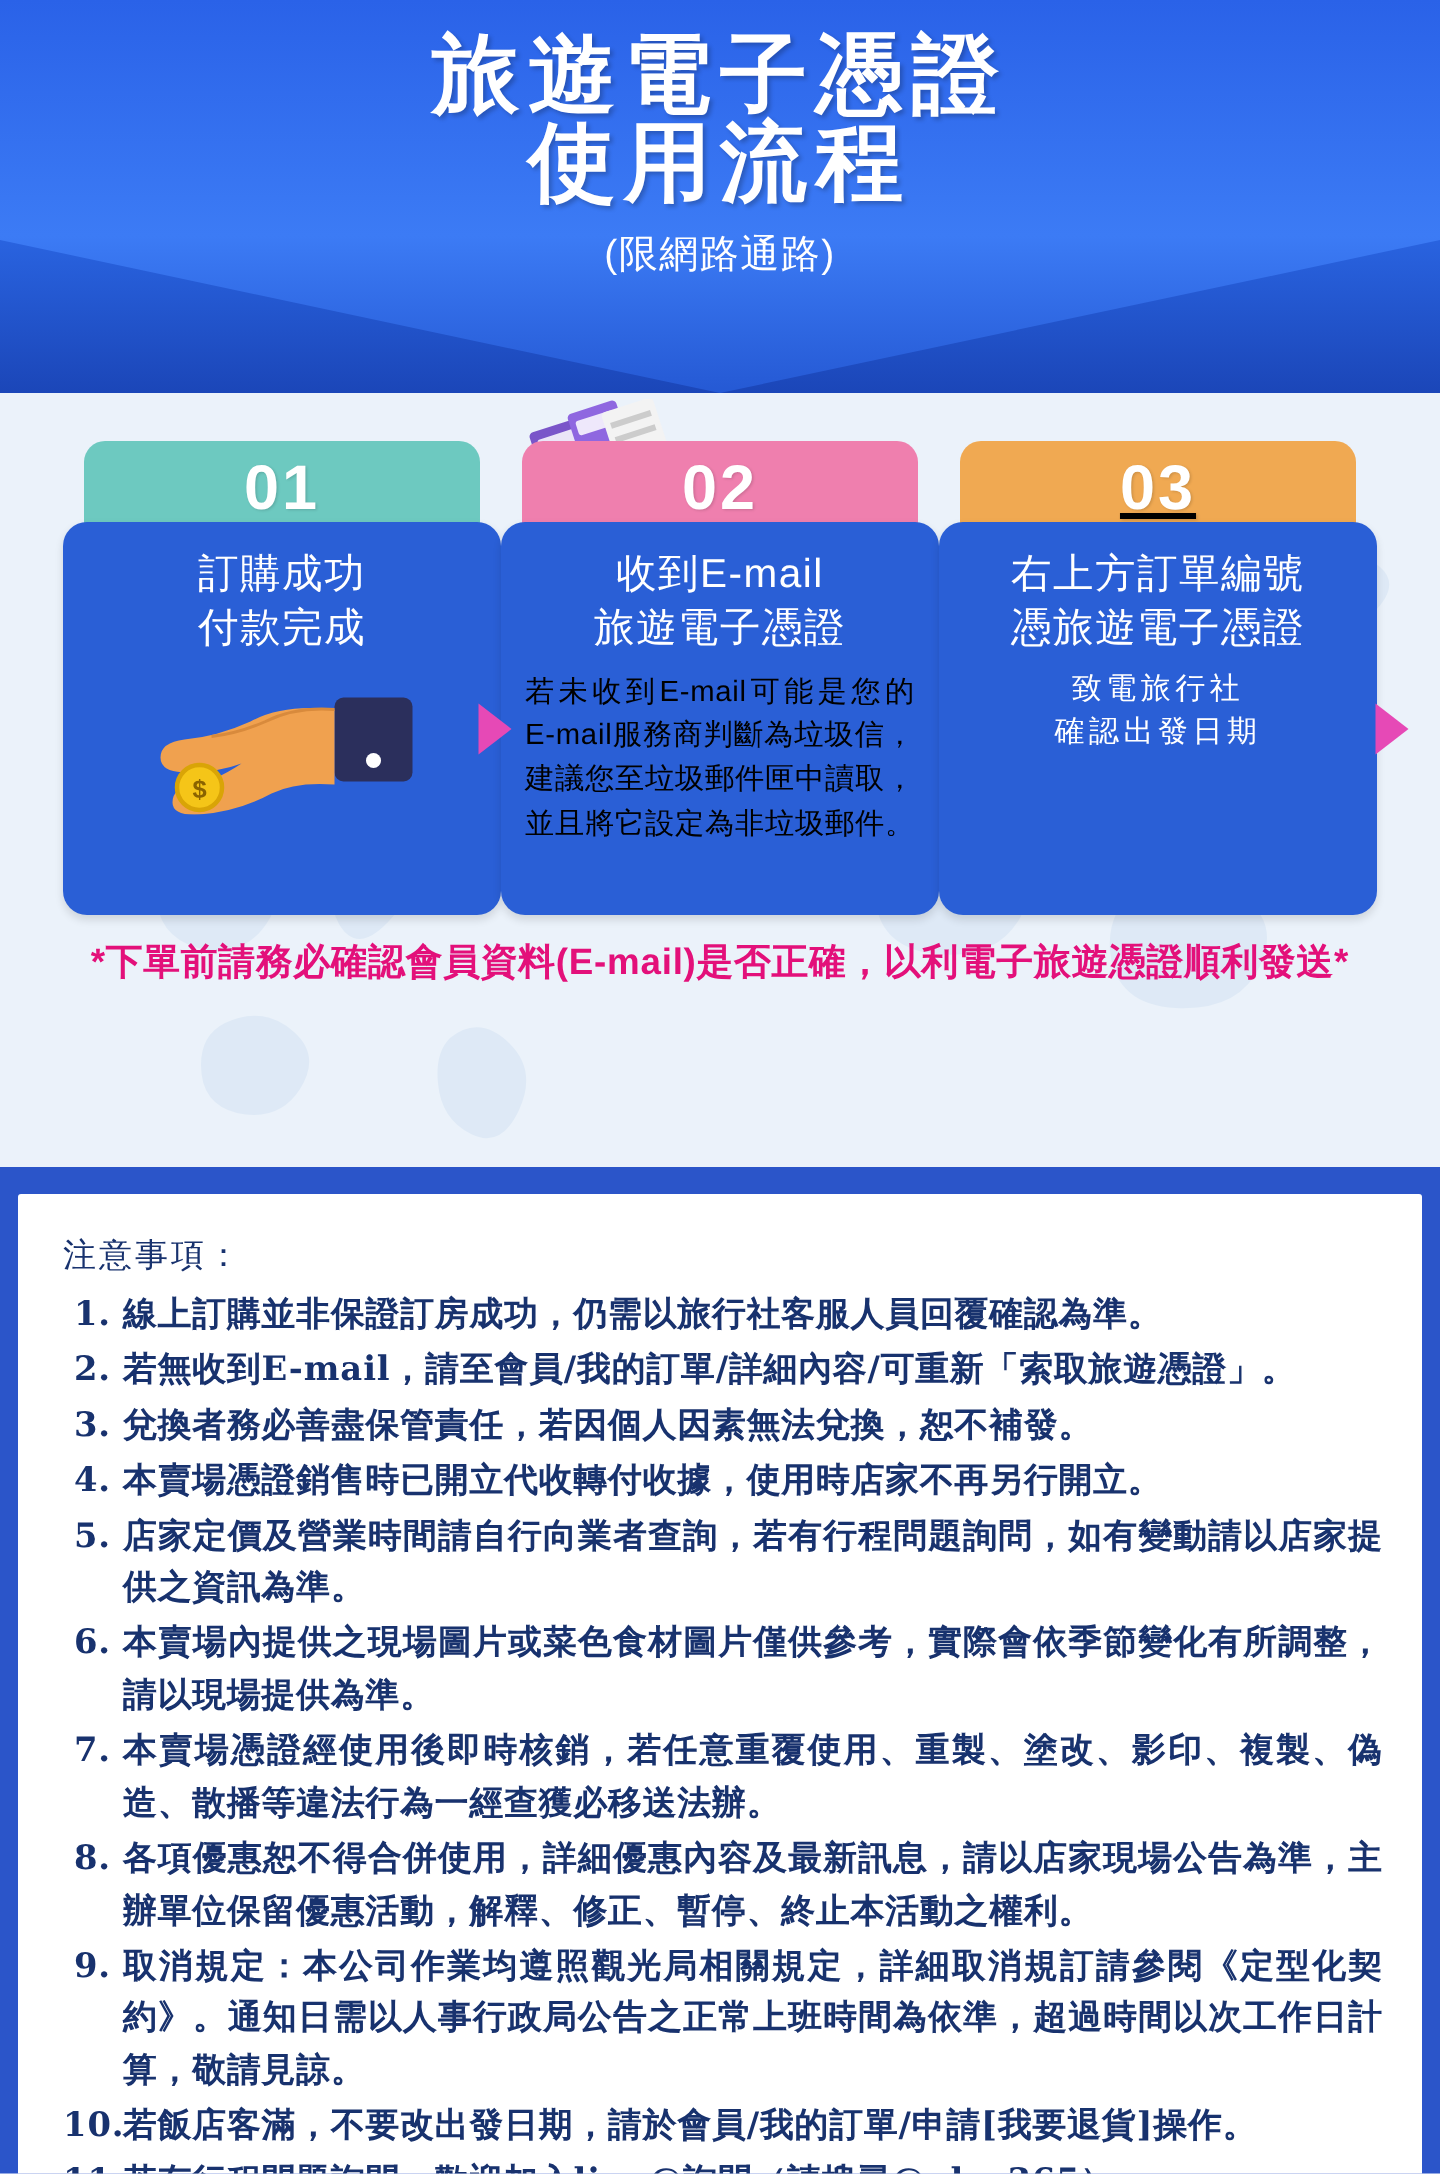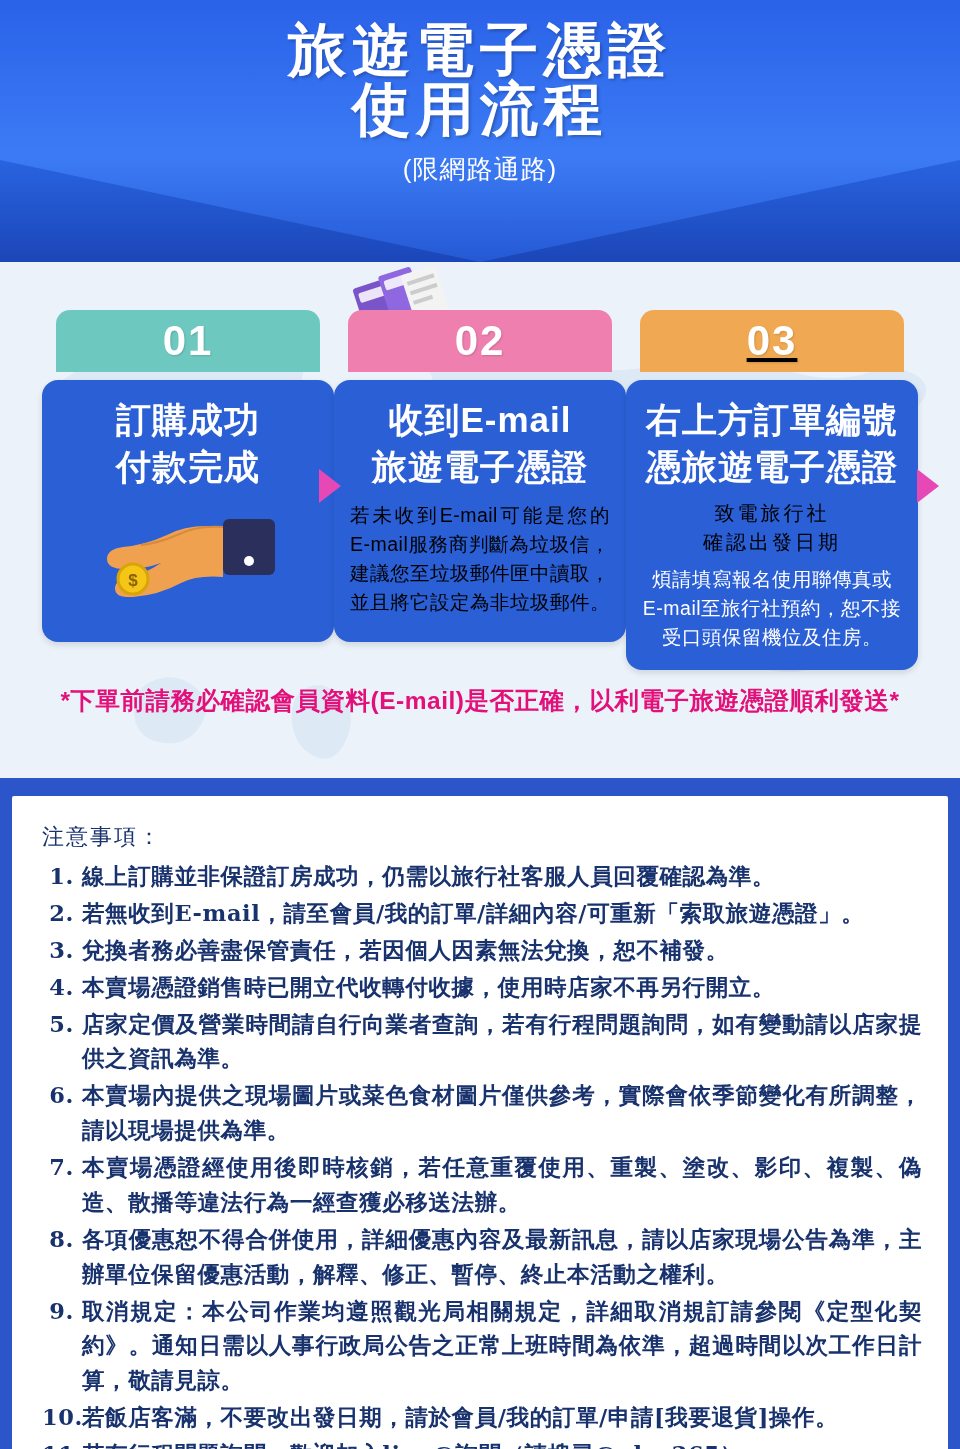--- a/index.html
+++ b/index.html
@@ -84,21 +84,21 @@
   }
 
   .step {
     position: relative;
     width: 292px;
   }
   .step-tab {
     position: relative;
     height: 62px;
     border-radius: 14px 14px 0 0;
-    margin: 16px 14px;
+    margin: 0 14px;
     display: flex;
     align-items: center;
     justify-content: center;
     z-index: 1;
   }
   .step-num {
     font-size: 42px;
     font-weight: bold;
     color: #ffffff;
     letter-spacing: 2px;
@@ -114,28 +114,28 @@
     border-radius: 16px;
     margin-top: -8px;
     padding: 16px 16px 18px 16px;
     min-height: 262px;
     box-sizing: border-box;
     z-index: 2;
     box-shadow: 0 3px 6px rgba(0,0,0,0.12);
   }
   .card-title {
     color: #ffffff;
-    font-size: 35px;
-    font-weight: bold;
+    font-size: 27px;
+    font-weight: normal;
     text-align: center;
     line-height: 1.35;
     letter-spacing: 1px;
   }
   .card-sub {
-    color: #000000;
+    color: #ffffff;
     font-size: 20px;
     text-align: center;
     line-height: 1.45;
     margin-top: 8px;
     letter-spacing: 3px;
   }
   .card-body {
     color: #000000;
     font-size: 19.5px;
     line-height: 1.5;
@@ -329,21 +329,20 @@
 
     <div class="step">
       <div class="step-tab tab-03">
         <span class="step-num">03</span>
       </div>
       <div class="step-card">
         <div class="card-title">右上方訂單編號</div>
         <div class="card-title">憑旅遊電子憑證</div>
         <div class="card-sub">致電旅行社</div>
         <div class="card-sub" style="margin-top:0">確認出發日期</div>
-        <div class="card-body-c">煩請填寫報名使用聯傳真或E-mail至旅行社預約，恕不接受口頭保留機位及住房。</div>
       </div>
     </div>
 
   </div>
 
   <div class="notice-star">*下單前請務必確認會員資料(E-mail)是否正確，以利電子旅遊憑證順利發送*</div>
 </div>
 
 <div class="terms">
   <div class="terms-inner">

